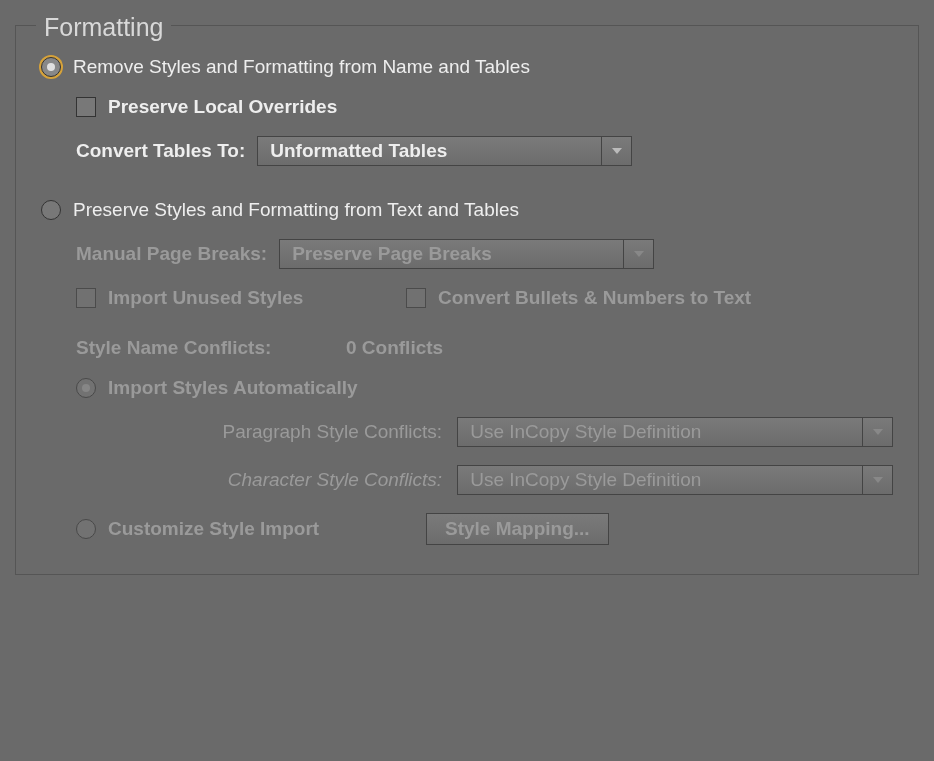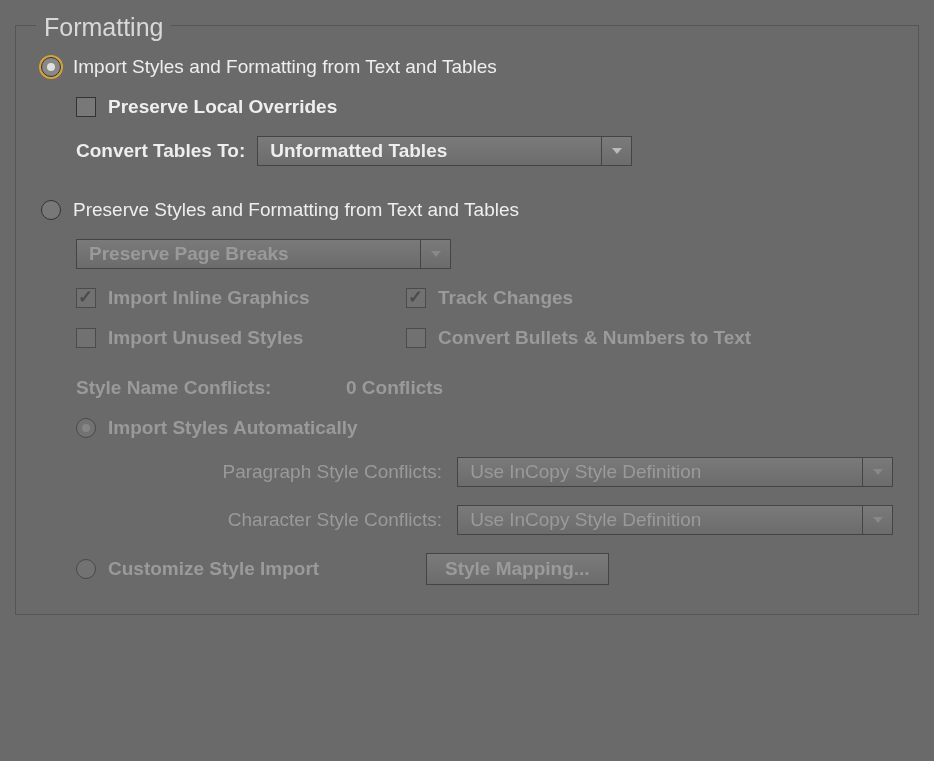--- a/index.html
+++ b/index.html
@@ -148,21 +148,21 @@
 }
 </style>
 </head>
 <body>
 
 <div class="fieldset">
   <div class="legend">Formatting</div>
 
   <div class="row">
     <span class="radio selected"></span>
-    <span class="label">Import Styles and Formatting from Text and Tables</span>
+    <span class="label">Remove Styles and Formatting from Name and Tables</span>
   </div>
 
   <div class="row indent1">
     <span class="checkbox"></span>
     <span class="label">Preserve Local Overrides</span>
   </div>
 
   <div class="row indent1">
     <span class="label" style="margin-right:12px;">Convert Tables To:</span>
     <span class="select" style="width:375px;">
@@ -172,36 +172,27 @@
   </div>
 
   <div style="height:15px;"></div>
 
   <div class="row">
     <span class="radio"></span>
     <span class="label">Preserve Styles and Formatting from Text and Tables</span>
   </div>
 
   <div class="row indent1">
+    <span class="label disabled" style="margin-right:12px;">Manual Page Breaks:</span>
     <span class="select disabled" style="width:375px;">
       <span class="value">Preserve Page Breaks</span>
       <span class="arrow" style="margin-left:auto;"></span>
     </span>
   </div>
 
-  <div class="row indent1 col2">
-    <div>
-      <span class="checkbox checked disabled"></span>
-      <span class="label disabled">Import Inline Graphics</span>
-    </div>
-    <div>
-      <span class="checkbox checked disabled"></span>
-      <span class="label disabled">Track Changes</span>
-    </div>
-  </div>
 
   <div class="row indent1 col2">
     <div>
       <span class="checkbox disabled"></span>
       <span class="label disabled">Import Unused Styles</span>
     </div>
     <div>
       <span class="checkbox disabled"></span>
       <span class="label disabled">Convert Bullets &amp; Numbers to Text</span>
     </div>
@@ -221,21 +212,21 @@
 
   <div class="row">
     <span class="label disabled text-right" style="width:405px; margin-right:15px;">Paragraph Style Conflicts:</span>
     <span class="select disabled" style="width:440px;">
       <span class="value">Use InCopy Style Definition</span>
       <span class="arrow" style="margin-left:auto;"></span>
     </span>
   </div>
 
   <div class="row">
-    <span class="label disabled text-right" style="width:405px; margin-right:15px;">Character Style Conflicts:</span>
+    <span class="label disabled text-right" style="width:405px; margin-right:15px;font-style:italic;">Character Style Conflicts:</span>
     <span class="select disabled" style="width:440px;">
       <span class="value">Use InCopy Style Definition</span>
       <span class="arrow" style="margin-left:auto;"></span>
     </span>
   </div>
 
   <div class="row indent1" style="margin-bottom:4px;">
     <span class="radio disabled"></span>
     <span class="label disabled" style="width:318px;">Customize Style Import</span>
     <span class="button">Style Mapping...</span>

